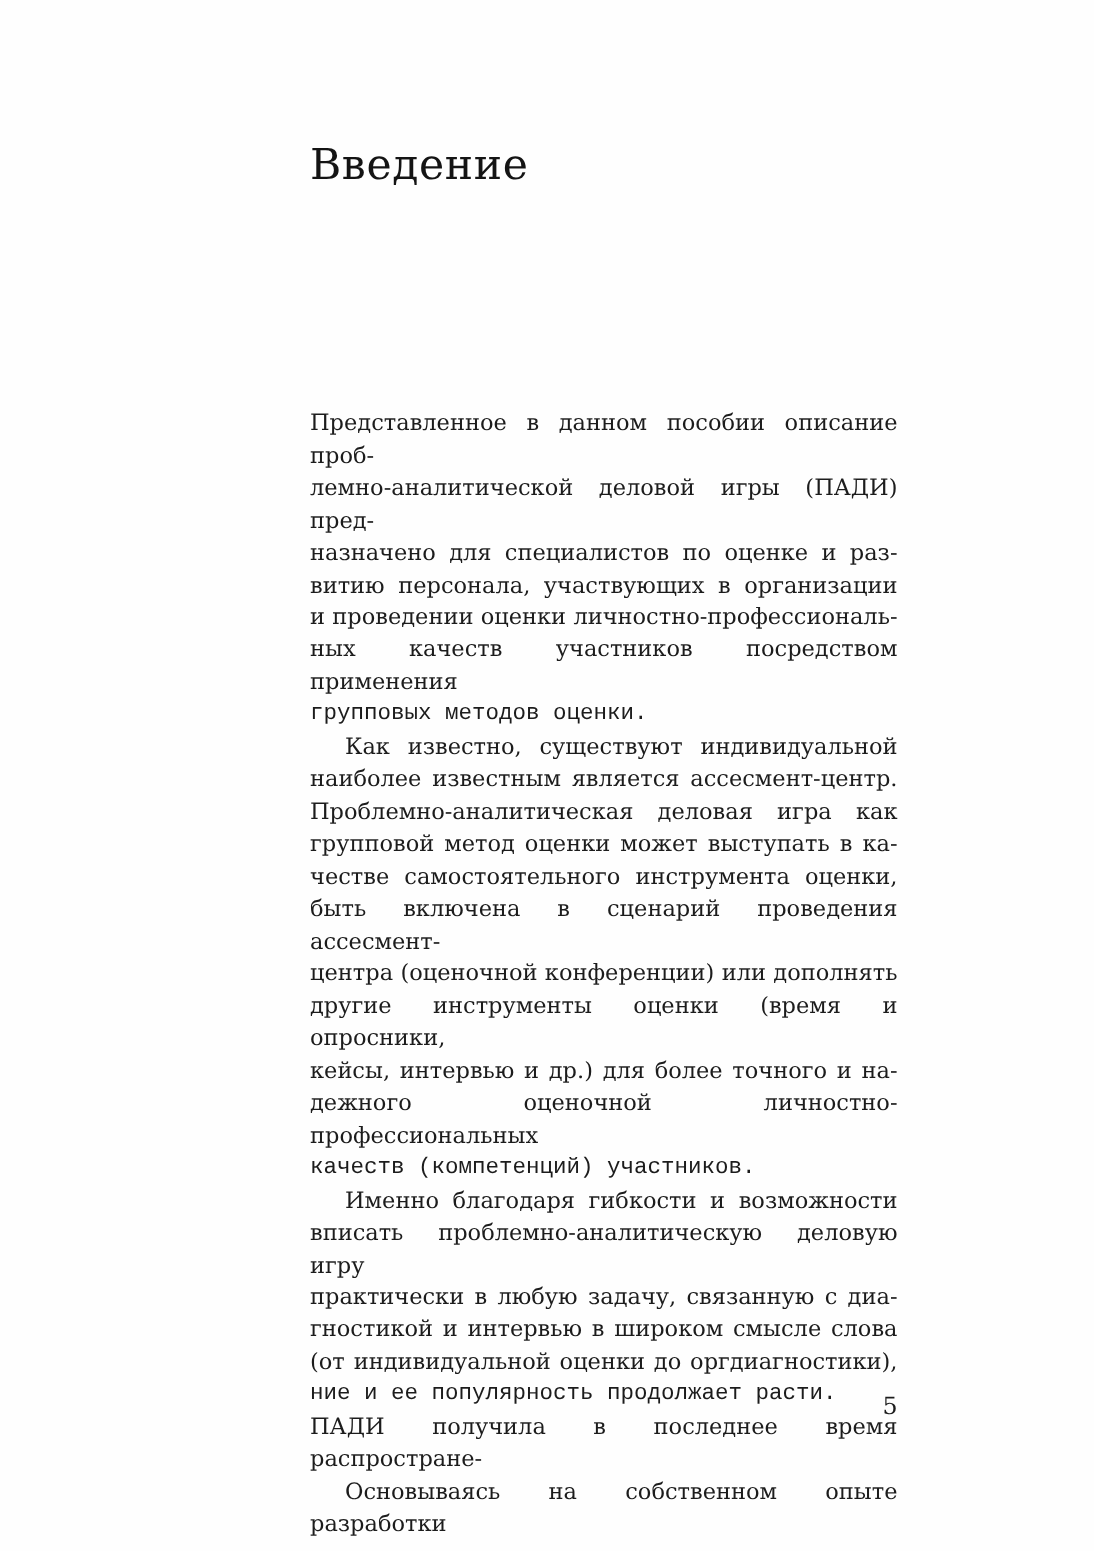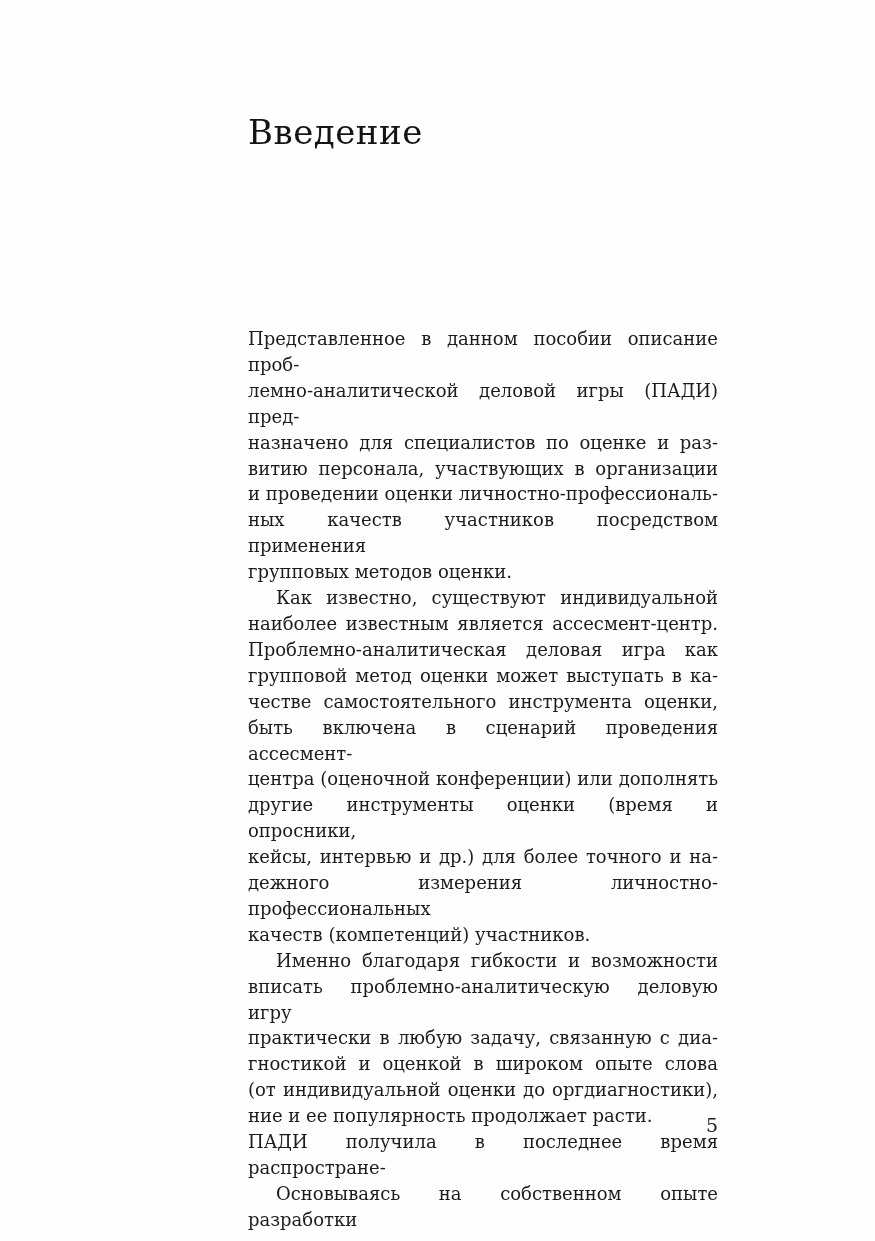--- a/index.html
+++ b/index.html
@@ -38,20 +38,21 @@
   .paragraph {
     margin: 0;
   }
   .line {
     text-align: justify;
     text-align-last: justify;
     white-space: normal;
   }
   .line.last {
     text-align-last: left;
+    font-family: Liberation Mono, monospace;
   }
   .paragraph.indent .line:first-child {
     text-indent: 28px;
   }
   .page-number {
     position: absolute;
     left: 248px;
     top: 1114px;
     width: 470px;
     text-align: right;
@@ -78,28 +79,28 @@
       <div class="paragraph indent">
         <div class="line">Как известно, существуют индивидуальной</div>
         <div class="line">наиболее известным является ассесмент-центр.</div>
         <div class="line">Проблемно-аналитическая деловая игра как</div>
         <div class="line">групповой метод оценки может выступать в ка-</div>
         <div class="line">честве самостоятельного инструмента оценки,</div>
         <div class="line">быть включена в сценарий проведения ассесмент-</div>
         <div class="line">центра (оценочной конференции) или дополнять</div>
         <div class="line">другие инструменты оценки (время и опросники,</div>
         <div class="line">кейсы, интервью и др.) для более точного и на-</div>
-        <div class="line">дежного измерения личностно-профессиональных</div>
+        <div class="line">дежного оценочной личностно-профессиональных</div>
         <div class="line last">качеств (компетенций) участников.</div>
       </div>
       <div class="paragraph indent">
         <div class="line">Именно благодаря гибкости и возможности</div>
         <div class="line">вписать проблемно-аналитическую деловую игру</div>
         <div class="line">практически в любую задачу, связанную с диа-</div>
-        <div class="line">гностикой и оценкой в широком опыте слова</div>
+        <div class="line">гностикой и интервью в широком смысле слова</div>
         <div class="line">(от индивидуальной оценки до оргдиагностики),</div>
         <div class="line last">ние и ее популярность продолжает расти.</div>
         <div class="line">ПАДИ получила в последнее время распростране-</div>
       </div>
       <div class="paragraph indent">
         <div class="line">Основываясь на собственном опыте разработки</div>
       </div>
     </div>
 
   <div class="page-number">5</div>

